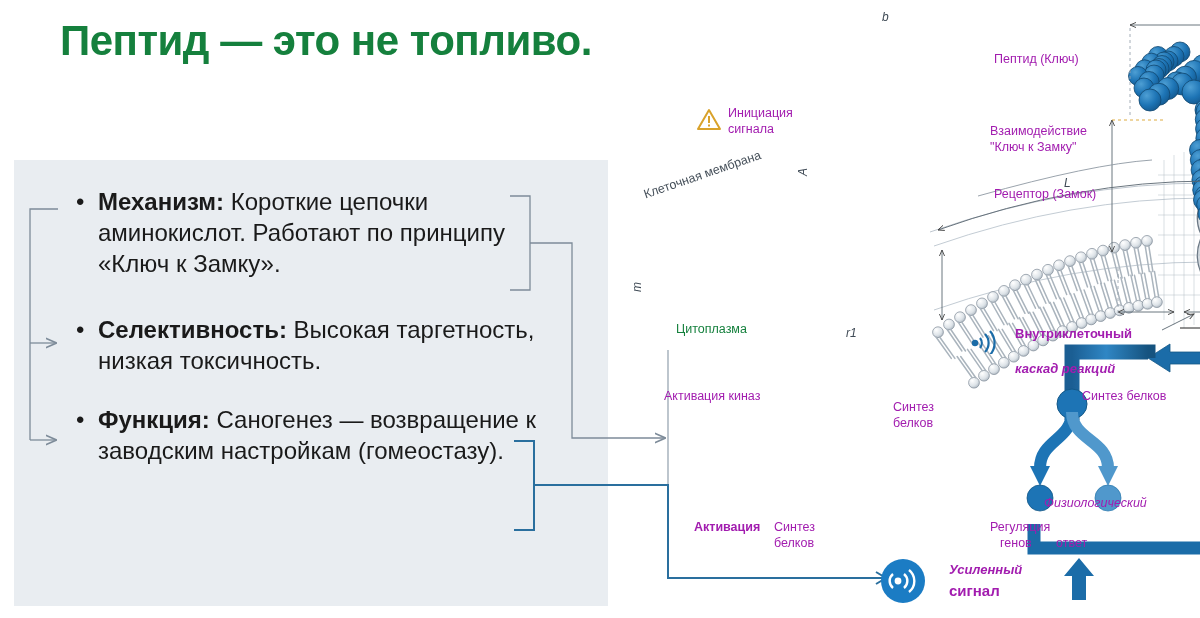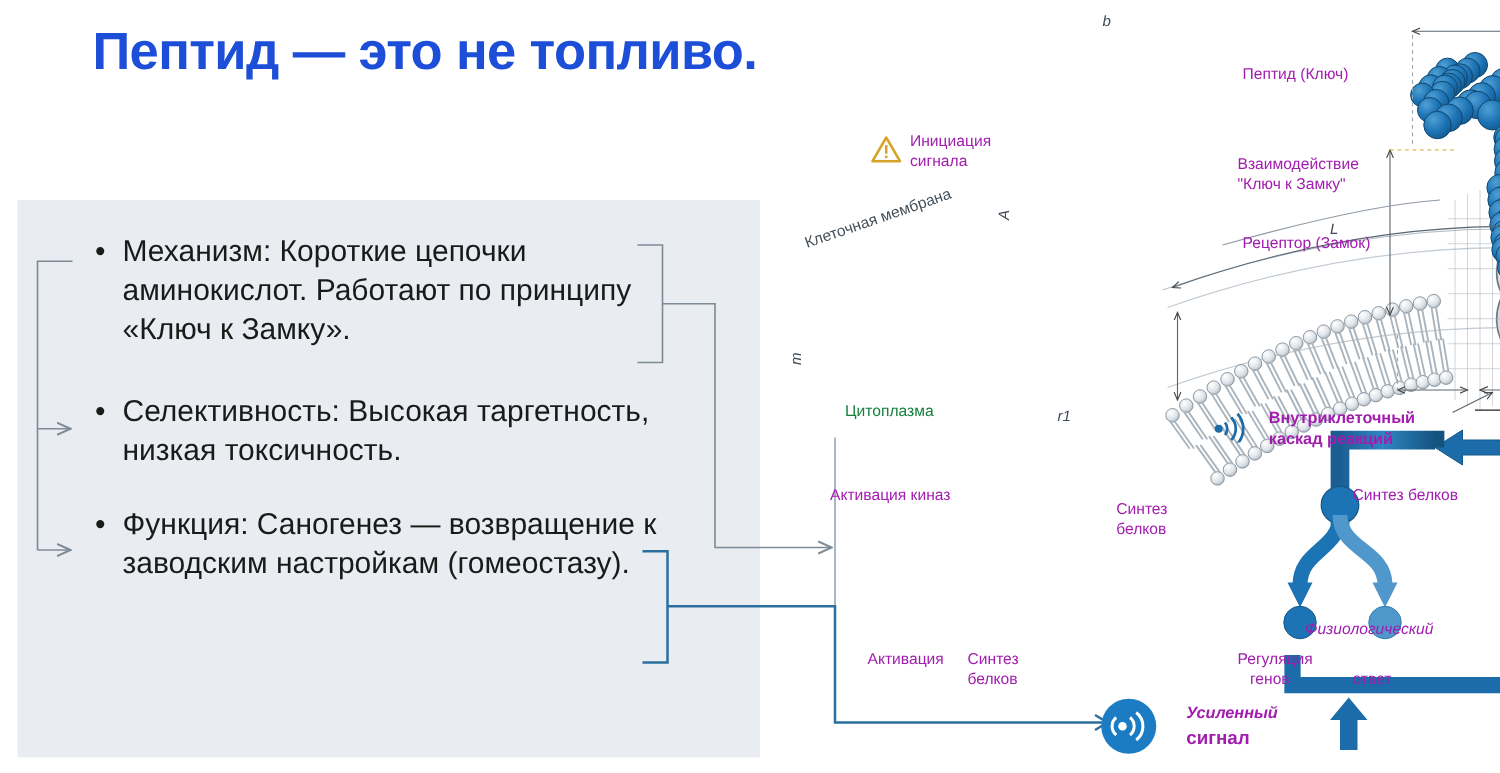--- a/index.html
+++ b/index.html
@@ -6,43 +6,43 @@
   body{
     width:1200px;height:618px;
     background:#ffffff;
     font-family:"Liberation Sans","DejaVu Sans",sans-serif;
     overflow:hidden;position:relative;
   }
   #root{position:relative;width:1200px;height:618px;}
 
   
   .title{
-    position:absolute;left:74px;top:18px;width:560px;
-    font-size:42px;line-height:1.10;font-weight:bold;color:#1d4ed8;
+    position:absolute;left:60px;top:18px;width:560px;
+    font-size:42px;line-height:1.10;font-weight:bold;color:#15803d;
     letter-spacing:-0.5px;
   }
   .title .l2{display:block;}
 
   .panel{
     position:absolute;left:14px;top:160px;width:594px;height:446px;
     background:#e9edf1;
   }
 
   .bullets{
     position:absolute;left:72px;top:186px;width:470px;
   }
   .bullet{
     position:relative;
     font-size:24px;line-height:1.30;color:#1a1a1a;
     padding-left:26px;
   }
   .bullet .dot{
     position:absolute;left:4px;top:0px;font-size:24px;line-height:1.30;color:#1a1a1a;
   }
-  .bullet b{font-weight:normal;}
+  .bullet b{font-weight:bold;}
   .b1{margin-bottom:34px;}
   .b2{margin-bottom:28px;}
 
   
   svg.layer{position:absolute;left:0;top:0;width:1200px;height:618px;overflow:visible;}
 
   
   .dia{position:absolute;left:608px;top:0;width:592px;height:618px;}
   .dlabel{
     position:absolute;font-size:12.5px;color:#a21caf;line-height:1.18;
@@ -605,34 +605,34 @@
     <div class="dim" style="left:22px;top:292px;transform:rotate(-90deg);transform-origin:left top;">m</div>
     <div class="dim" style="left:238px;top:326px;">r1</div>
 
     <svg style="position:absolute;left:362px;top:330px;width:26px;height:24px;" viewBox="0 0 26 24">
       <circle cx="5" cy="13" r="3.2" fill="#1b6ca8"></circle>
       <path d="M10,8 a8,8 0 0 1 0,10" fill="none" stroke="#1b6ca8" stroke-width="2.2"></path>
       <path d="M15,4 a13,13 0 0 1 0,18" fill="none" stroke="#1b6ca8" stroke-width="2.2"></path>
       <path d="M20,1 a18,18 0 0 1 0,24" fill="none" stroke="#1b6ca8" stroke-width="2.2"></path>
     </svg>
     <div class="dlabel bold" style="left:392px;top:326px;">Внутриклеточный</div>
-    <div class="dlabel bold" style="left:392px;top:343px;">каскад реакций</div>
+    <div class="dlabel bold" style="left:392px;top:361px;font-style:italic;">каскад реакций</div>
 
     <div class="dlabel" style="left:56px;top:389px;">Активация киназ</div>
     <div class="dlabel" style="left:285px;top:400px;">Синтез</div>
     <div class="dlabel" style="left:285px;top:416px;">белков</div>
     <div class="dlabel" style="left:474px;top:389px;">Синтез белков</div>
 
-    <div class="dlabel" style="left:86px;top:520px;">Активация</div>
+    <div class="dlabel" style="left:86px;top:520px;font-weight:bold;">Активация</div>
     <div class="dlabel" style="left:166px;top:520px;">Синтез</div>
     <div class="dlabel" style="left:166px;top:536px;">белков</div>
     <div class="dlabel" style="left:382px;top:520px;">Регуляция</div>
     <div class="dlabel" style="left:392px;top:536px;">генов</div>
     <div class="dlabel" style="left:436px;top:496px;font-style:italic;">Физиологический</div>
-    <div class="dlabel" style="left:474px;top:536px;">ответ</div>
+    <div class="dlabel" style="left:448px;top:536px;">ответ</div>
 
     <svg style="position:absolute;left:272px;top:558px;width:46px;height:46px;" viewBox="0 0 46 46">
       <circle cx="23" cy="23" r="22" fill="#1b7cc4"></circle>
       <circle cx="18" cy="23" r="3.4" fill="#ffffff"></circle>
       <path d="M24,16 a9,9 0 0 1 0,14" fill="none" stroke="#ffffff" stroke-width="2.4"></path>
       <path d="M29,12 a14,14 0 0 1 0,22" fill="none" stroke="#ffffff" stroke-width="2.4"></path>
       <path d="M13,16 a9,9 0 0 0 0,14" fill="none" stroke="#ffffff" stroke-width="2.4"></path>
     </svg>
     <div class="dlabel bold" style="left:326px;top:562px;font-size:13px;font-style:italic;">Усиленный</div>
     <div class="dlabel bold" style="left:326px;top:582px;font-size:15px;">сигнал</div>

